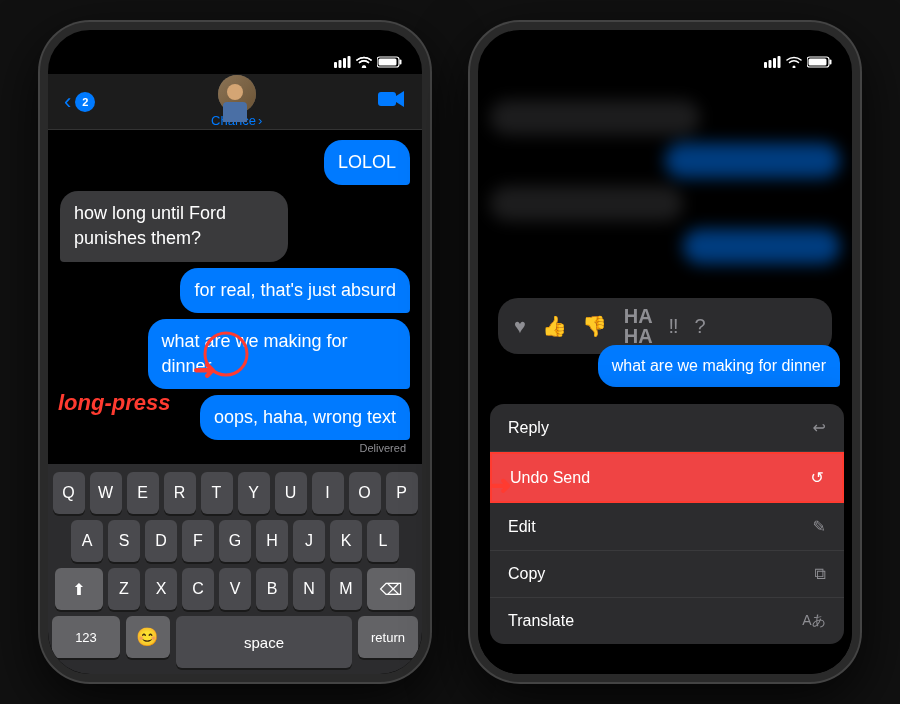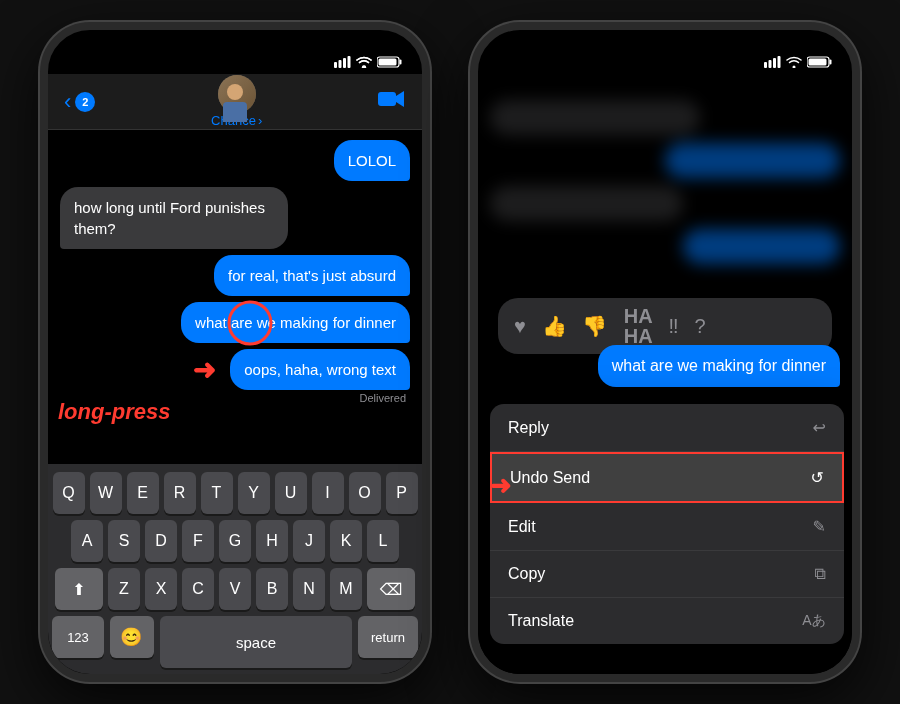--- a/index.html
+++ b/index.html
@@ -162,21 +162,21 @@
       overflow: hidden;
       padding: 10px 12px;
       display: flex;
       flex-direction: column;
       gap: 6px;
     }
     .msg-bubble {
       max-width: 75%;
       padding: 10px 14px;
       border-radius: 18px;
-      font-size: 15px;
+      font-size: 18px;
       line-height: 1.4;
       color: #fff;
       position: relative;
     }
     .msg-sent {
       align-self: flex-end;
       background: #007AFF;
       border-bottom-right-radius: 4px;
     }
     .msg-received {
@@ -353,21 +353,21 @@
       justify-content: space-between;
       padding: 14px 18px;
       border-bottom: 1px solid #3a3a3c;
       color: #fff;
       font-size: 16px;
     }
     .context-item:last-child {
       border-bottom: none;
     }
     .context-item-undo {
-      background: #404040;
+      background: #ef4444;
       border: 2px solid #FF3B30;
     }
     .context-icon {
       font-size: 16px;
       color: #8e8e93;
     }
   </style>
 </head>
 <body>
 
@@ -459,21 +459,21 @@
       </div>
 
       <div class="msg-row sent">
         <div class="msg-bubble msg-sent">
           <span>oops, haha, wrong text</span>
         </div>
         <div class="delivered-text">Delivered</div>
       </div>
     </div>
 
-    <div style="position:absolute;bottom:249px;left:10px;">
+    <div style="position:absolute;bottom:258px;left:10px;">
       <span class="long-press-label">long-press</span>
     </div>
 
     <div style="position:absolute;bottom:288px;left:145px;color:#FF3B30;font-size:28px;font-weight:900;">➜</div>
 
     <div class="input-bar">
       <span class="input-icon">
         <svg width="24" height="20" viewBox="0 0 24 20">
           <rect x="0" y="4" width="24" height="16" rx="3" fill="none" stroke="#8e8e93" stroke-width="1.5"></rect>
           <circle cx="12" cy="12" r="4" fill="none" stroke="#8e8e93" stroke-width="1.5"></circle>
@@ -542,21 +542,21 @@
         <div class="key">Z</div>
         <div class="key">X</div>
         <div class="key">C</div>
         <div class="key">V</div>
         <div class="key">B</div>
         <div class="key">N</div>
         <div class="key">M</div>
         <div class="key key-wide">⌫</div>
       </div>
       <div class="key-row" style="gap:6px;">
-        <div class="key key-wide" style="width:52px;font-size:13px;">123</div>
+        <div class="key key-wide" style="width:68px;font-size:13px;">123</div>
         <div class="key key-wide" style="width:44px;font-size:18px;">😊</div>
         <div class="key-space" style="display:flex;align-items:center;justify-content:center;color:#fff;font-size:15px;">space</div>
         <div class="key key-wide" style="width:60px;font-size:13px;">return</div>
       </div>
     </div>
   </div>
 
   <div class="phone phone-right">
 
     <div class="notch"></div>

